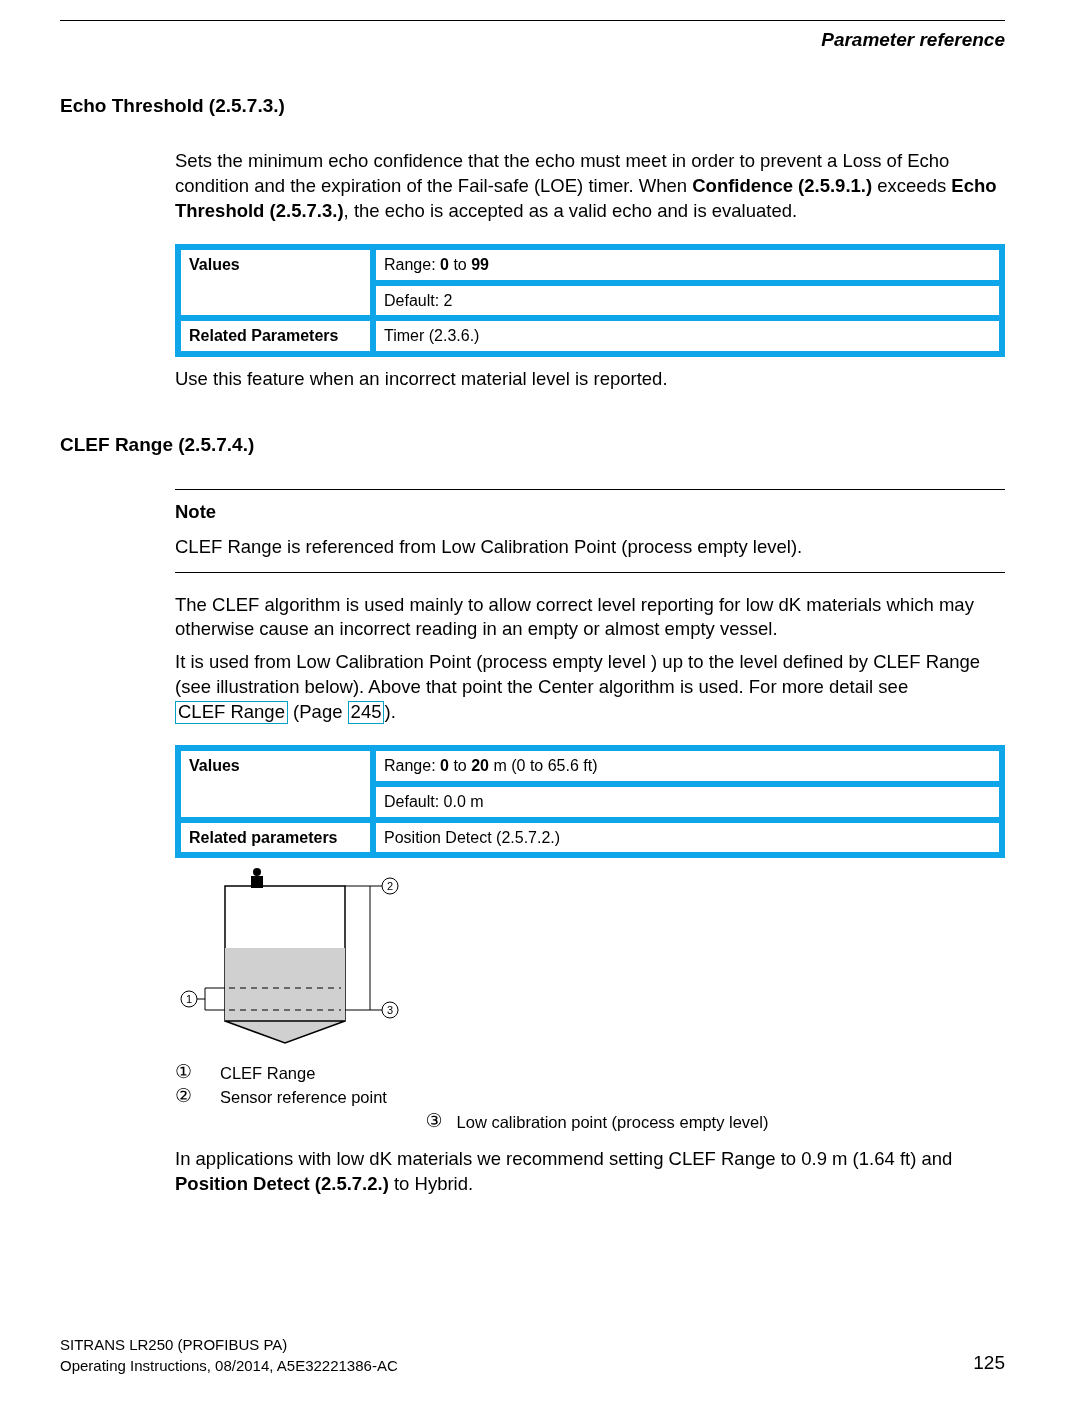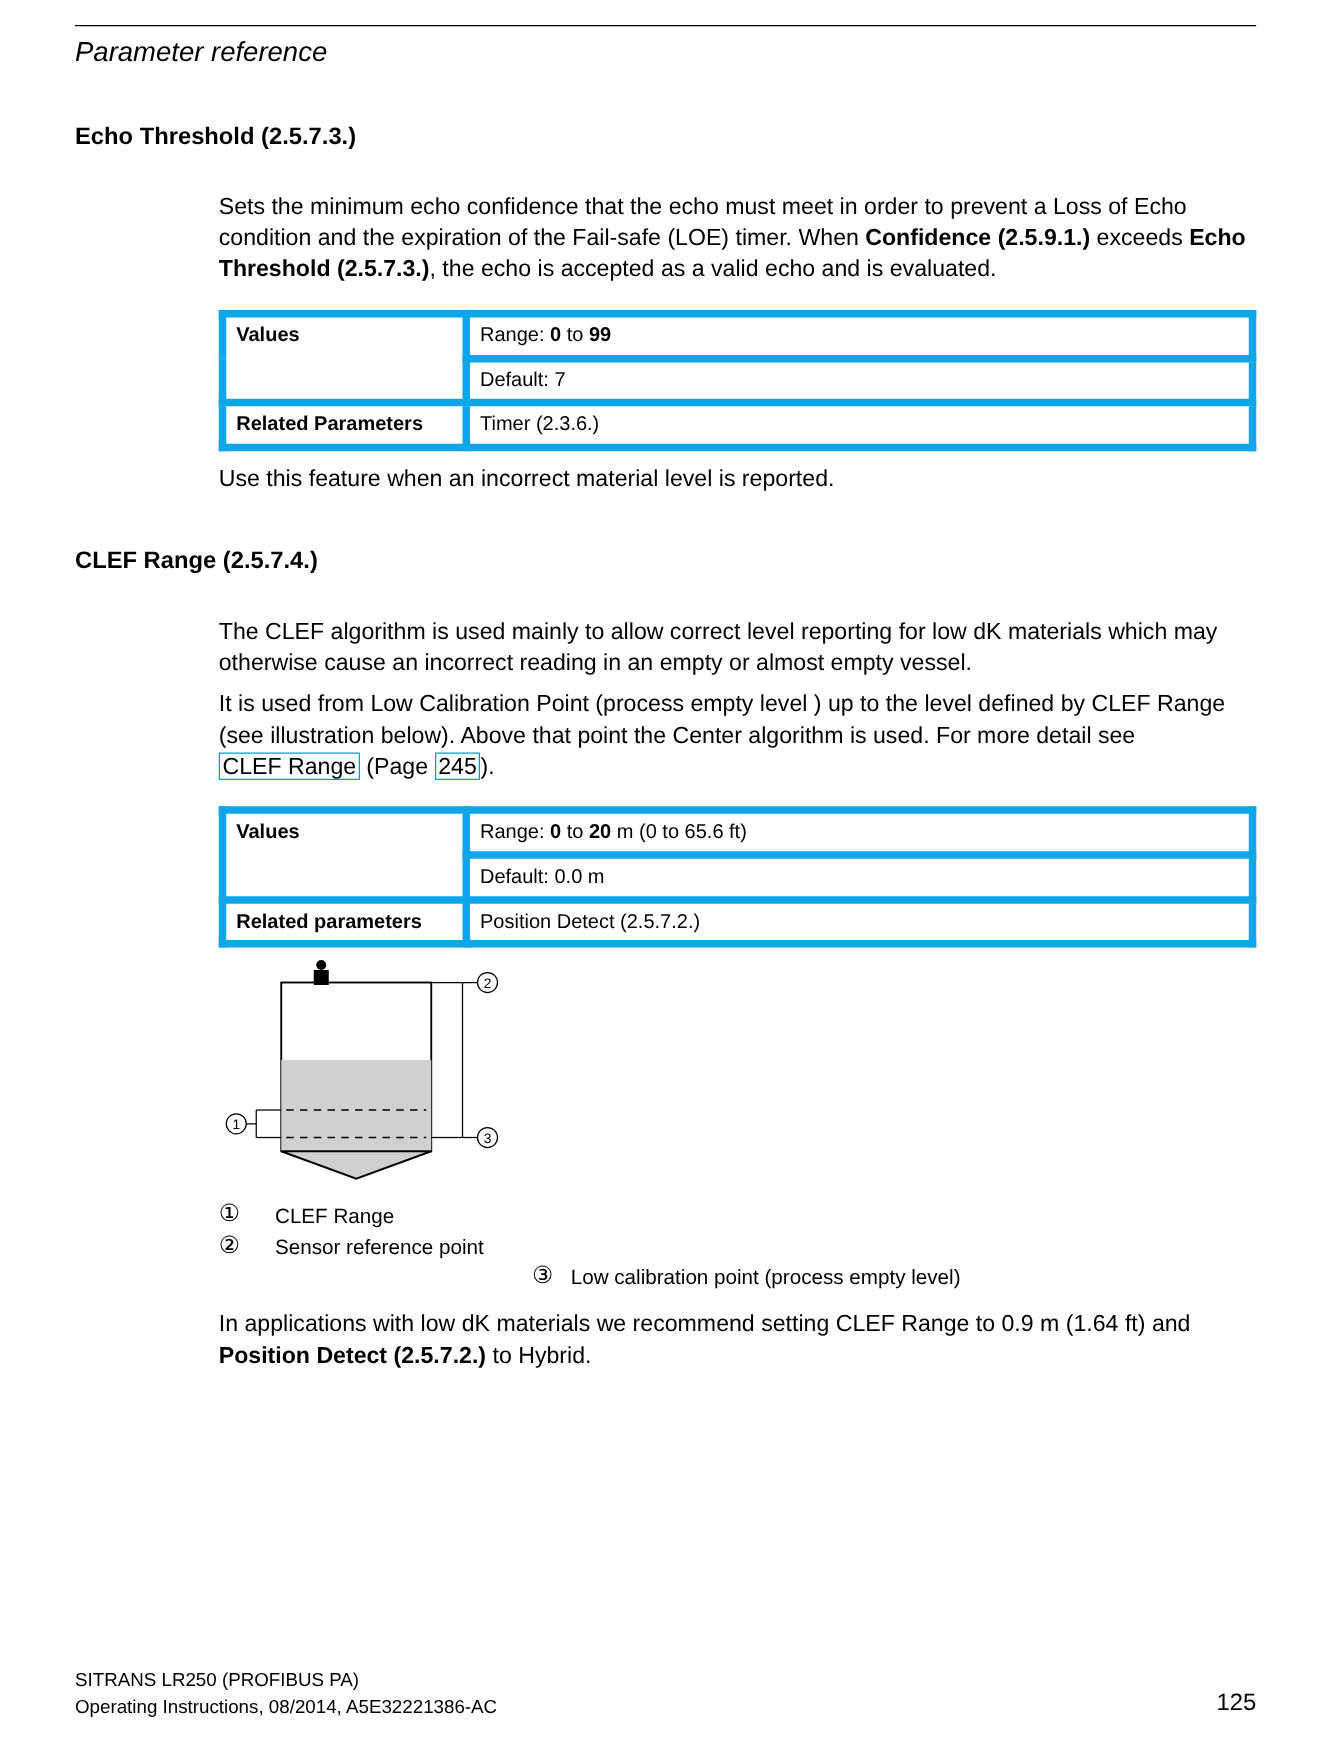--- a/index.html
+++ b/index.html
@@ -8,21 +8,21 @@
     font-size: 18.5px;
     line-height: 1.35;
     color: #000;
     background: #fff;
     width: 1075px;
     height: 1404px;
     position: relative;
     padding: 20px 70px 20px 60px;
   }
   .top-rule { border-top: 1px solid #000; margin-bottom: 6px; }
-  .header-right { text-align: left; font-style: italic; font-size: 22px; margin-bottom: 40px; }
+  .header-right { text-align: right; font-style: italic; font-size: 19px; margin-bottom: 40px; font-weight: bold; }
   .section-title { font-weight: bold; font-size: 19px; margin-bottom: 14px; }
   .indent { margin-left: 115px; margin-top: 31px; }
   .para { margin-bottom: 20px; }
   .para-tight { margin-bottom: 8px; }
   .bold { font-weight: bold; }
   table.param { border-collapse: collapse; width: 100%; margin-bottom: 10px; }
   table.param td { border: 6px solid #0ea5e9; padding: 4px 8px; font-size: 16px; vertical-align: top; }
   table.param td.label { font-weight: bold; width: 195px; }
   .note-block { border-top: 1px solid #000; border-bottom: 1px solid #000; padding: 10px 0 12px 0; margin-bottom: 20px; }
   .note-title { font-weight: bold; margin-bottom: 10px; }
@@ -48,34 +48,38 @@
     <span>Sets the minimum echo confidence that the echo must meet in order to prevent a Loss of Echo condition and the expiration of the Fail-safe (LOE) timer. When </span><span class="bold">Confidence (2.5.9.1.)</span><span> exceeds </span><span class="bold">Echo Threshold (2.5.7.3.)</span><span>, the echo is accepted as a valid echo and is evaluated.</span>
   </p>
 
   <table class="param">
     <tbody>
         <tr>
       <td class="label" rowspan="2">Values</td>
       <td><span>Range: </span><span class="bold">0</span><span> to </span><span class="bold">99</span></td>
     </tr>
     <tr>
-      <td>Default: 7</td>
+      <td>Default: 2</td>
     </tr>
     <tr>
       <td class="label">Related Parameters</td>
       <td>Timer (2.3.6.)</td>
     </tr>
   </tbody>
     </table>
 
   <p class="para" style="margin-bottom:40px;">Use this feature when an incorrect material level is reported.</p>
 </div>
 
 <div class="section-title">CLEF Range (2.5.7.4.)</div>
 <div class="indent">
+  <div class="note-block">
+    <div class="note-title">Note</div>
+    <div>CLEF Range is referenced from Low Calibration Point (process empty level).</div>
+  </div>
 
   <p class="para-tight">The CLEF algorithm is used mainly to allow correct level reporting for low dK materials which may otherwise cause an incorrect reading in an empty or almost empty vessel.</p>
   <p class="para">
     <span>It is used from Low Calibration Point (process empty level ) up to the level defined by CLEF Range (see illustration below). Above that point the Center algorithm is used. For more detail see </span><span class="link-box">CLEF Range</span><span> (Page </span><span class="link-box">245</span><span>).</span>
   </p>
 
   <table class="param">
     <tbody>
         <tr>
       <td class="label" rowspan="2">Values</td>

